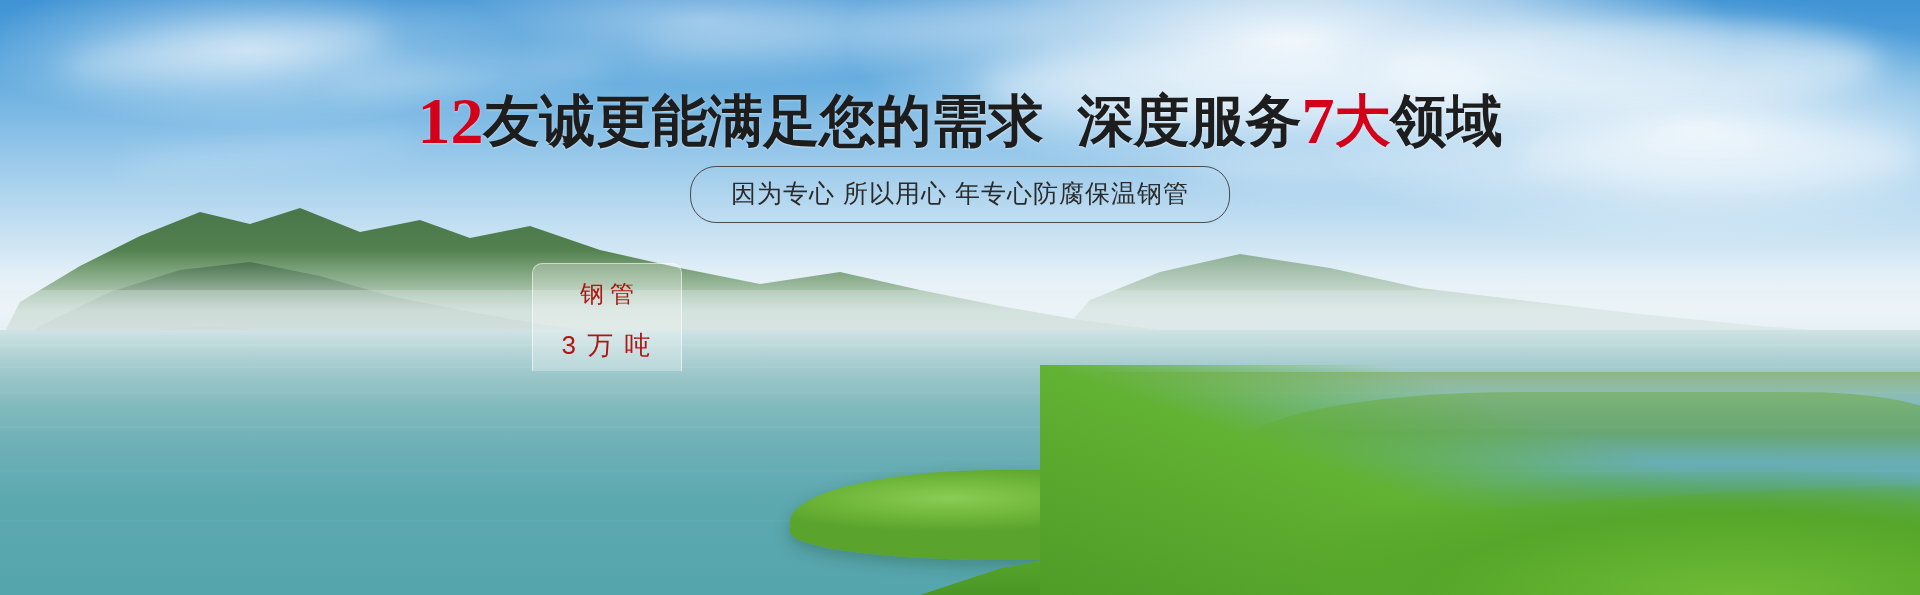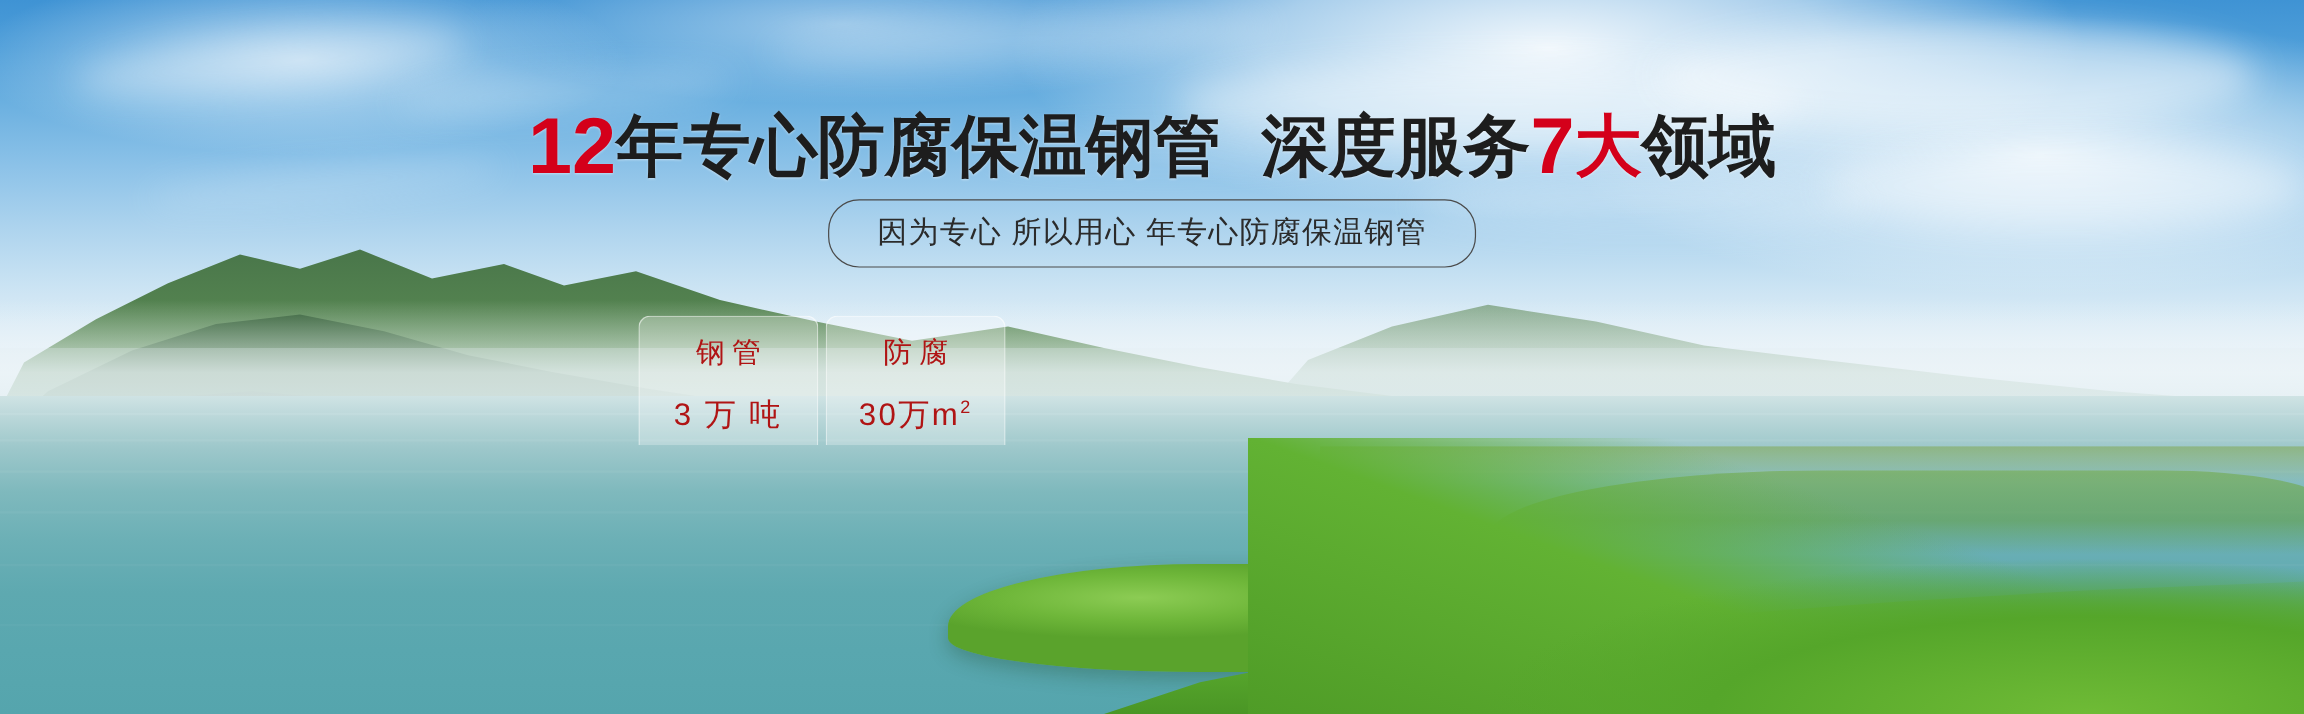--- a/index.html
+++ b/index.html
@@ -164,21 +164,21 @@
     font-weight: bold;
     line-height: 1;
     color: #1d1d1d;
     letter-spacing: 0px;
     white-space: nowrap;
     text-shadow: 0 1px 2px rgba(255,255,255,0.45);
   }
   .headline .num {
     color: #d4001a;
     font-size: 66px;
-    font-family: Liberation Sans, sans-serif;
+    font-family: Liberation Serif, serif;
     font-weight: bold;
     vertical-align: -3px;
   }
   .headline .red {
     color: #d4001a;
   }
   .headline .gap {
     display: inline-block;
     width: 34px;
   }
@@ -303,33 +303,29 @@
 
   <div class="island2"></div>
   <div class="island"></div>
 
   <div class="grass-strip"></div>
   <div class="grass-right"></div>
 
   <div class="content">
 
     <div class="headline">
-      <span class="num">12</span><span>年专心防腐保温钢管</span><span class="gap"></span><span>深度服务</span><span class="num">7</span><span class="red">大</span><span>领域</span>
+      <span class="num">12</span><span>友诚更能满足您的需求</span><span class="gap"></span><span>深度服务</span><span class="num">7</span><span class="red">大</span><span>领域</span>
     </div>
 
     <div class="subtitle-pill">因为专心 所以用心 年专心防腐保温钢管</div>
 
     <div class="cards">
 
       <div class="card">
         <div class="card-title">钢管</div>
         <div class="card-value"><span>3 万 吨</span></div>
       </div>
 
-      <div class="card">
-        <div class="card-title">防腐</div>
-        <div class="card-value"><span>30万m</span><sup>2</sup></div>
-      </div>
 
 
     </div>
   </div>
 </div>
 
 </body></html>

